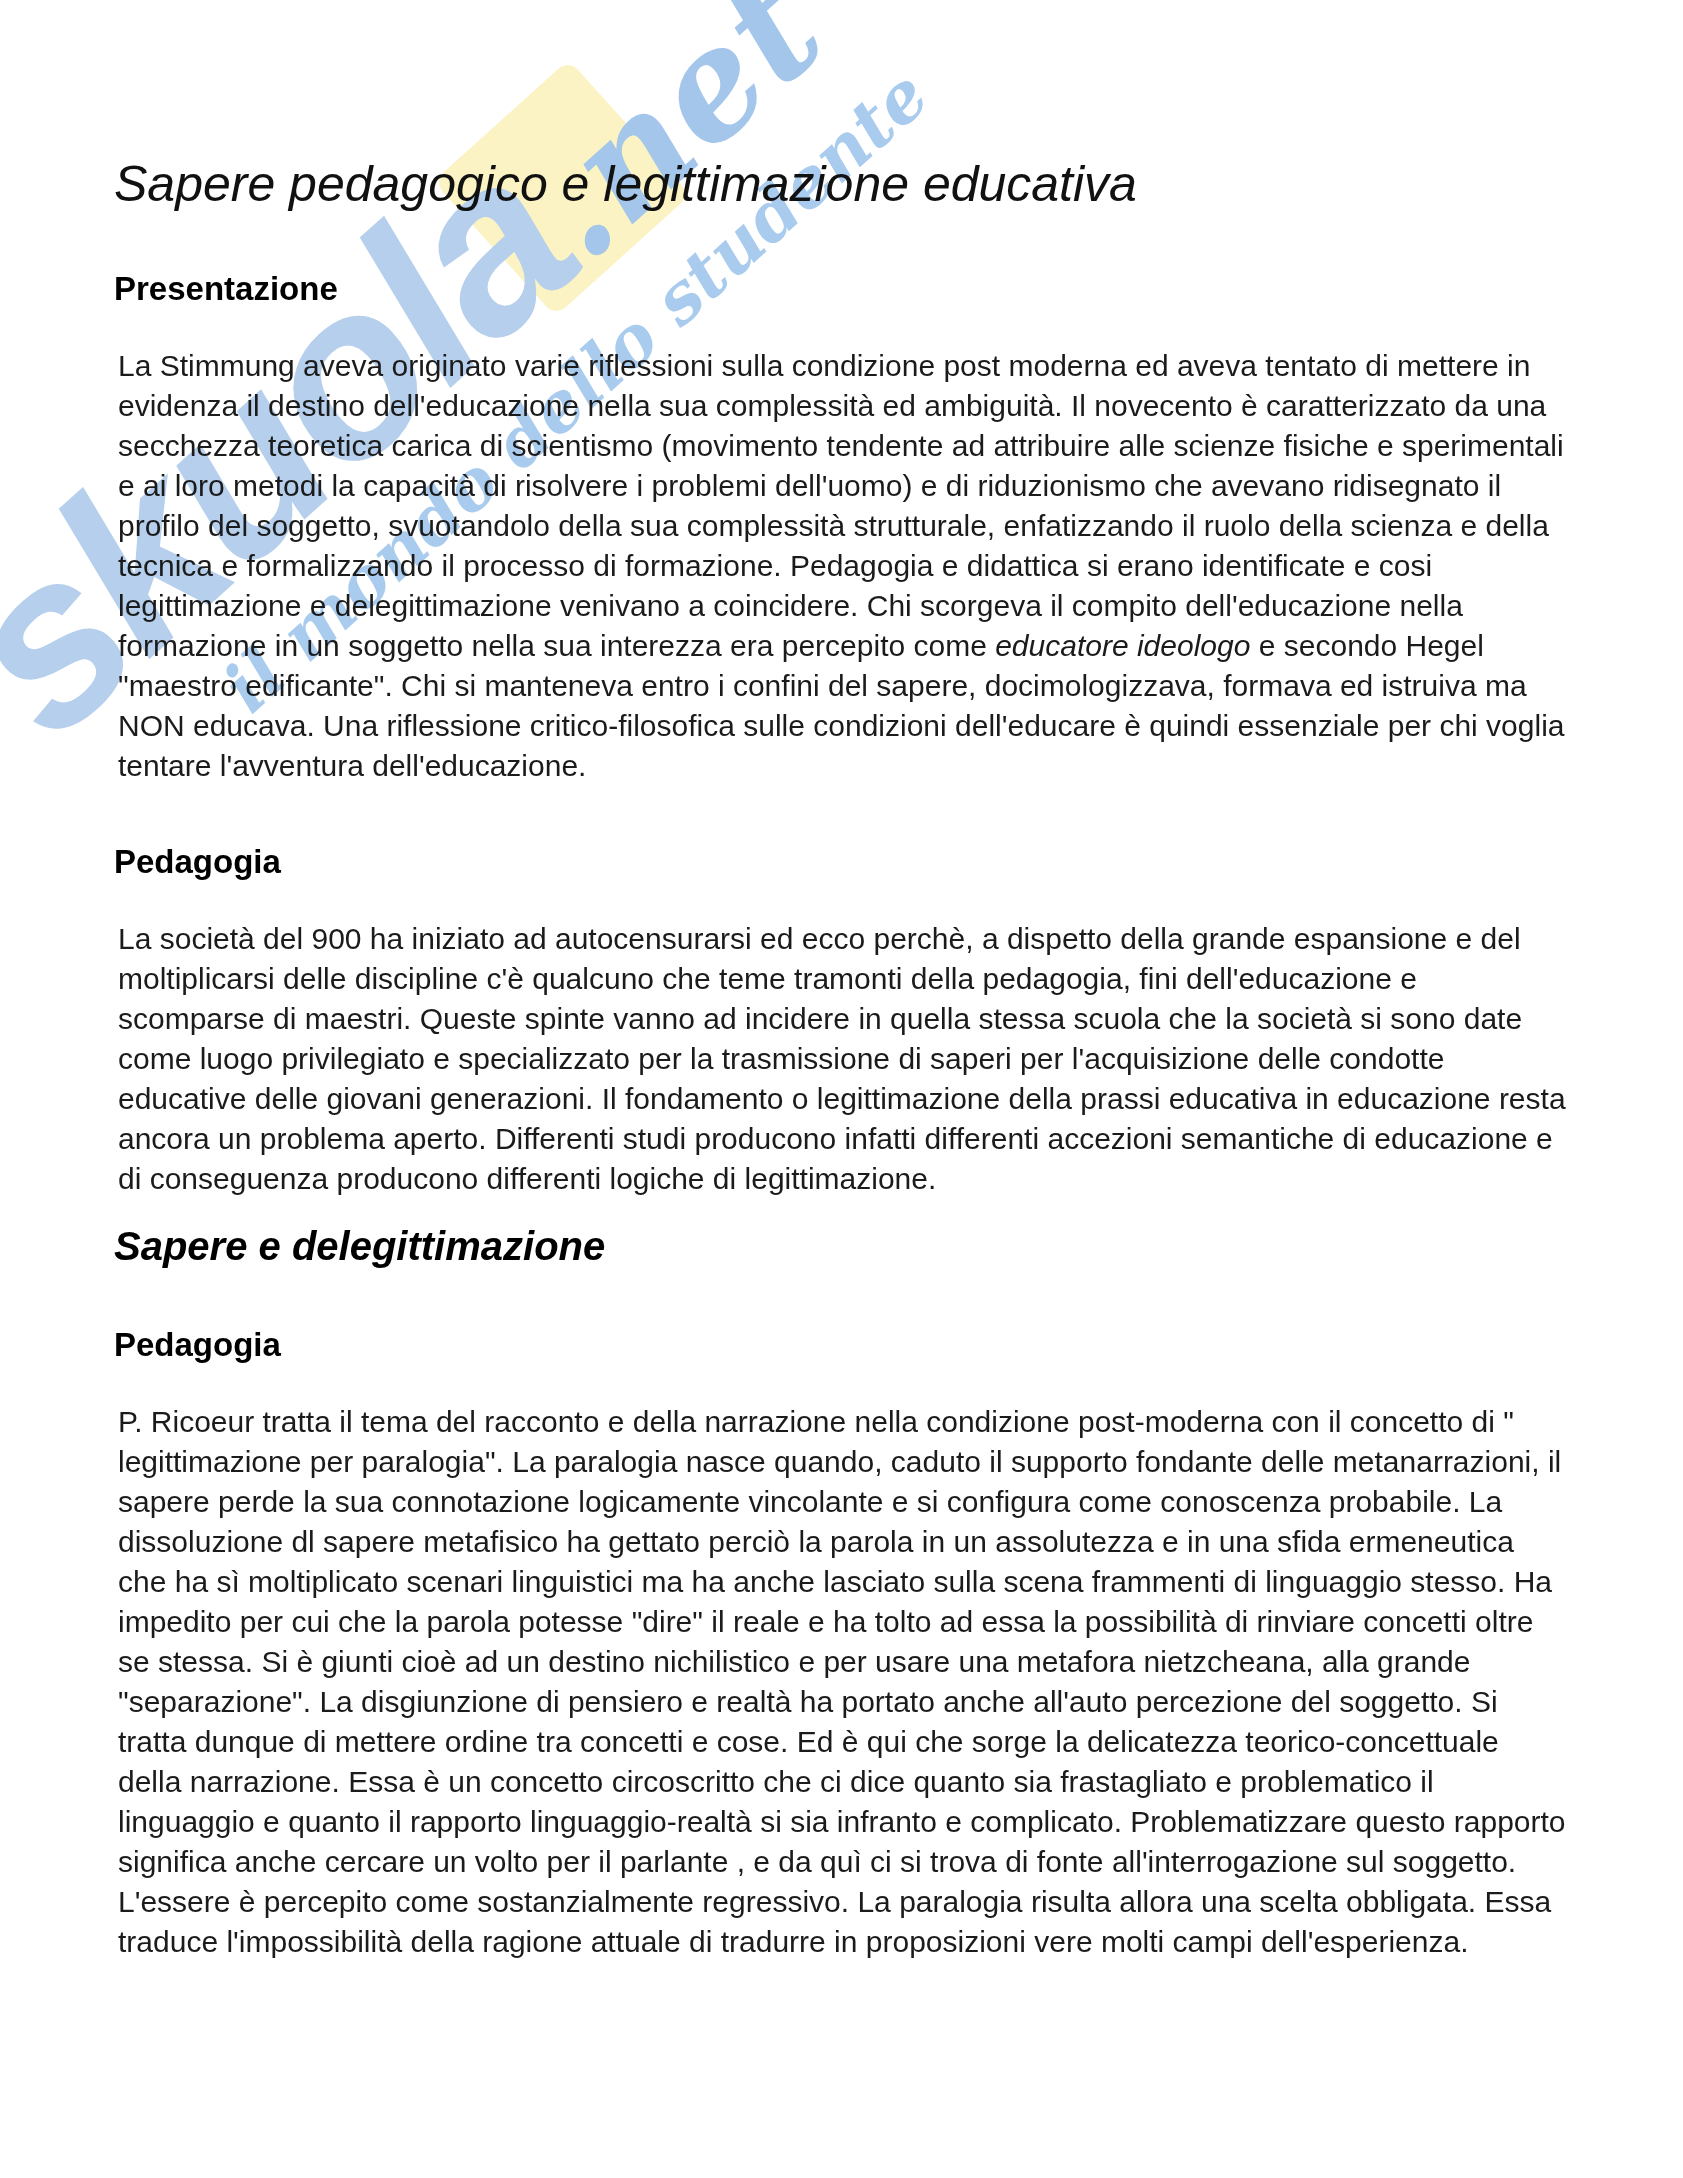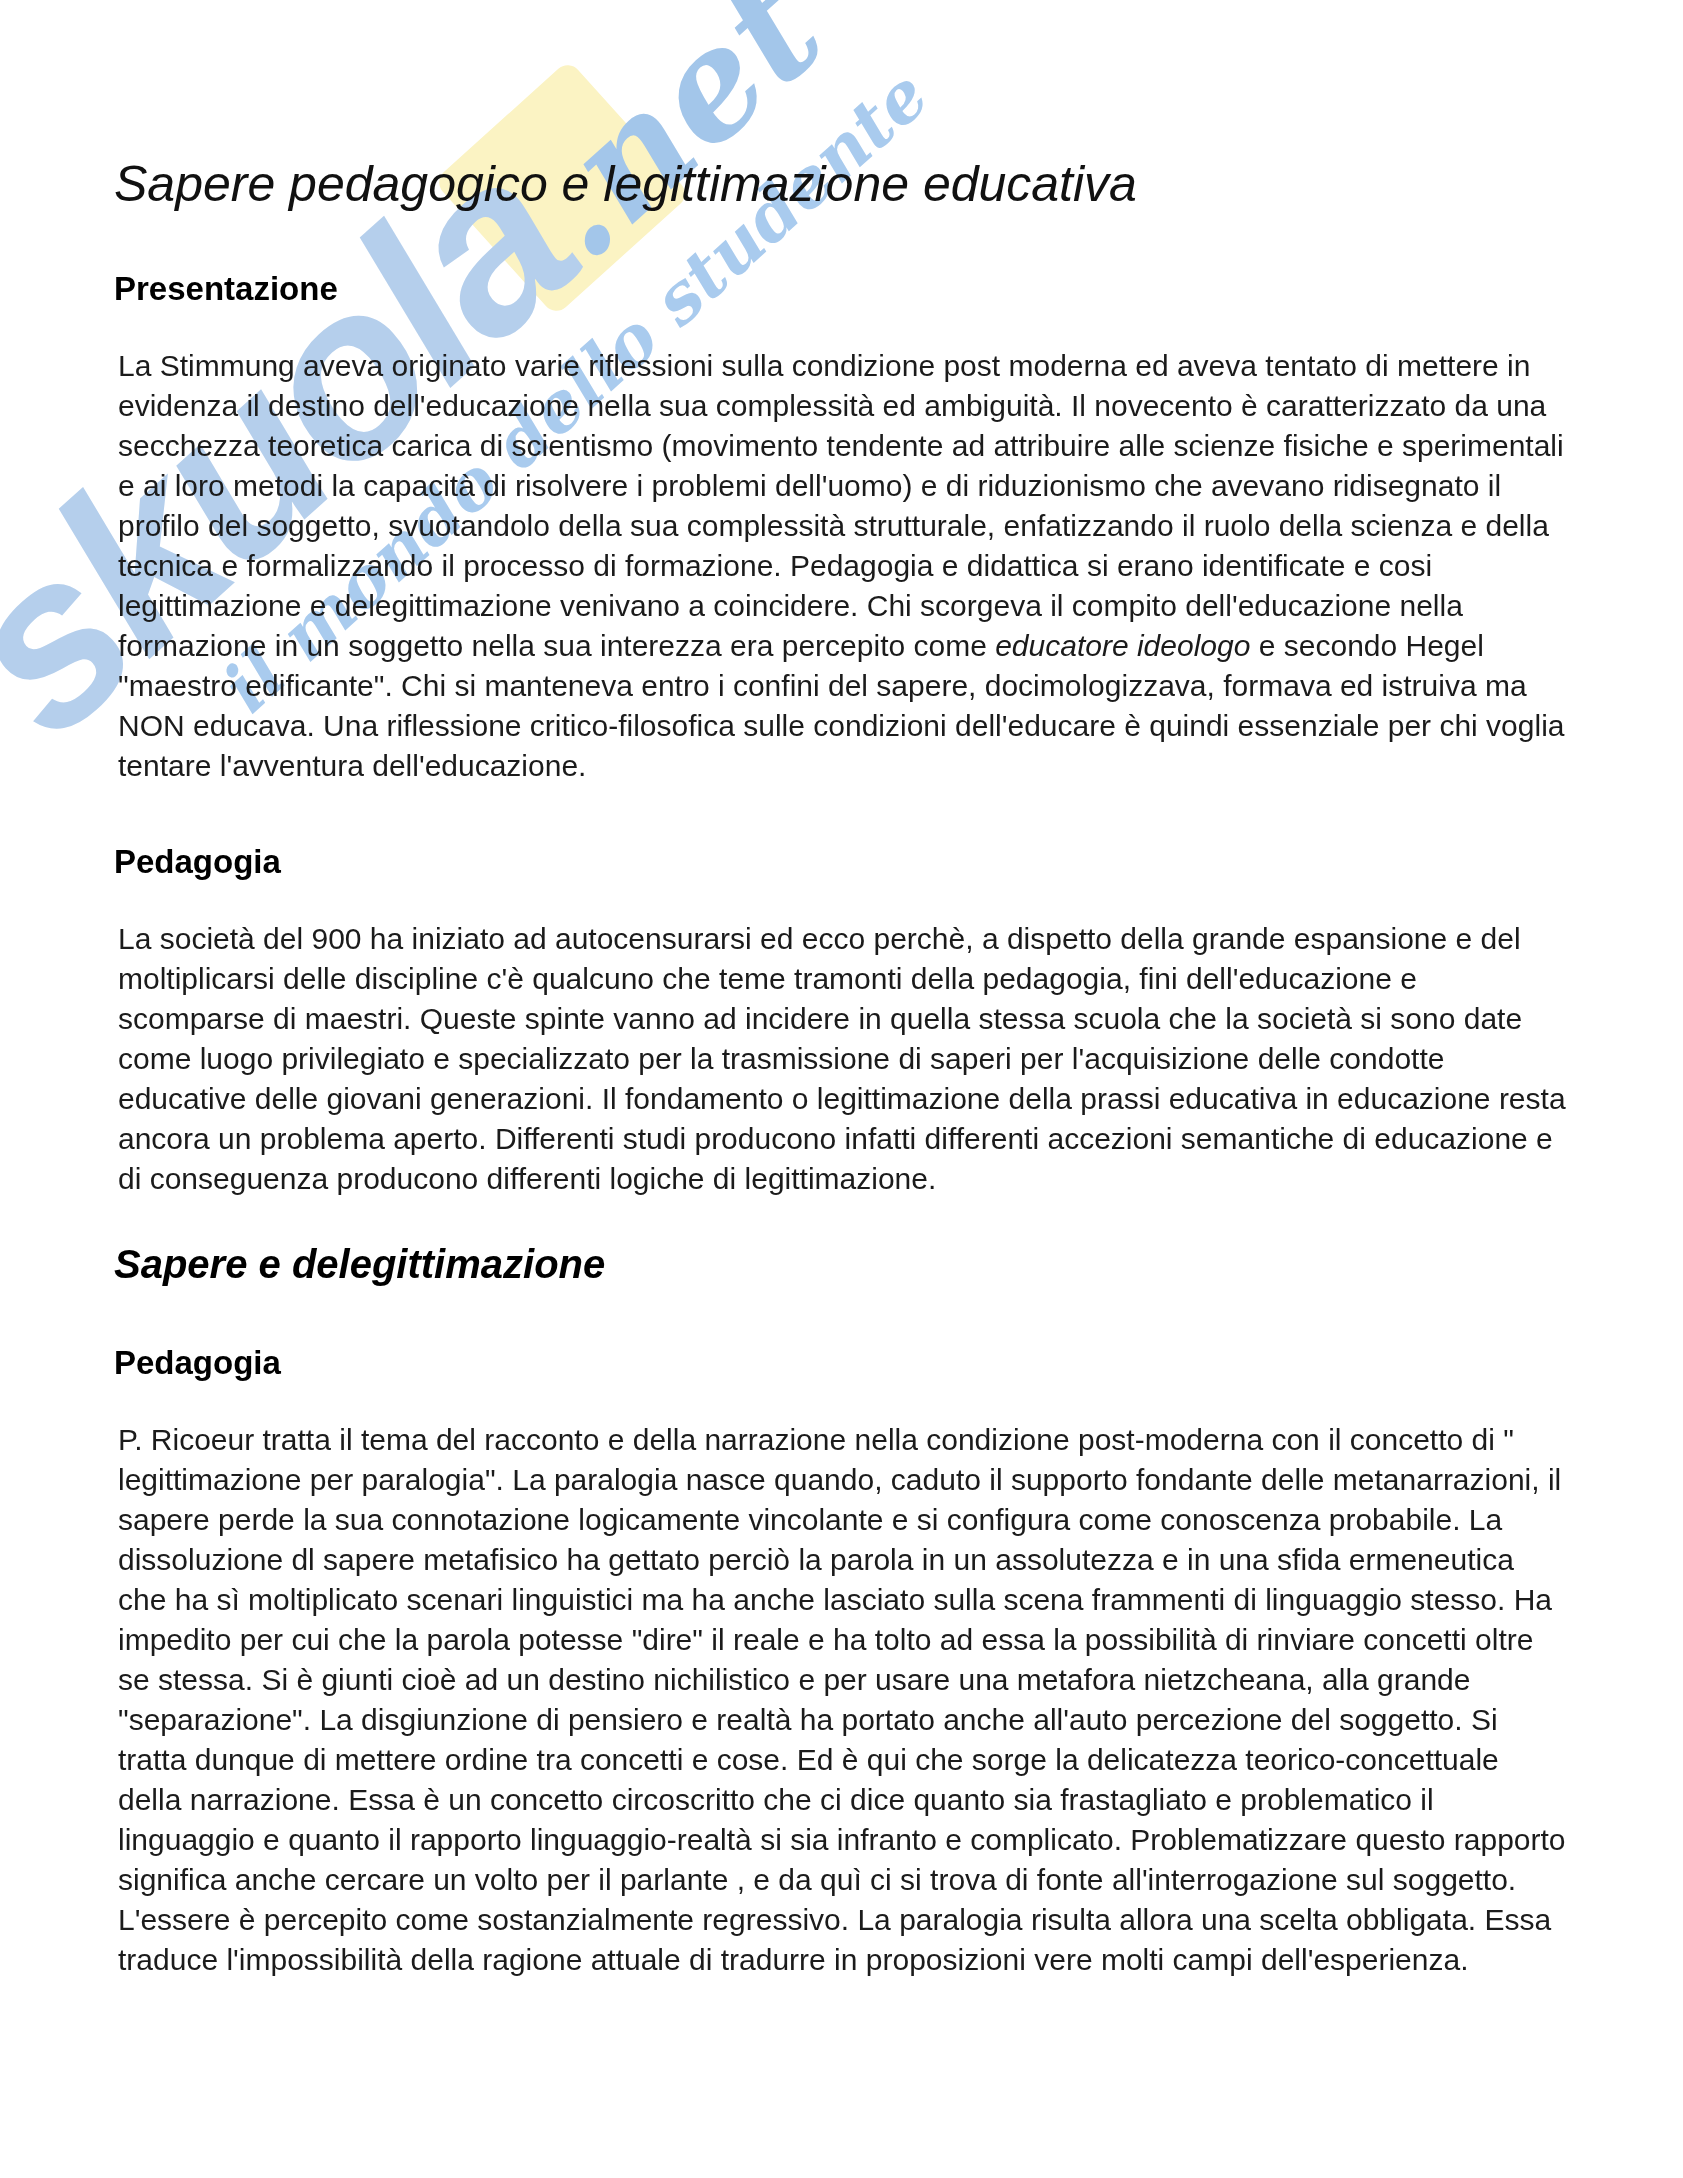--- a/index.html
+++ b/index.html
@@ -75,21 +75,21 @@
     color: #111111;
   }
   .h-sub {
     margin: 57px 0 0 0;
     font-size: 33px;
     line-height: 38px;
     font-weight: bold;
     color: #000000;
   }
   .h-section {
-    margin: 42px 0 0 0;
+    margin: 24px 0 0 0;
     font-size: 40px;
     line-height: 46px;
     font-weight: bold;
     font-style: italic;
     color: #000000;
   }
   .para {
     margin: 38px 0 0 4px;
     font-size: 30px;
     line-height: 40px;

